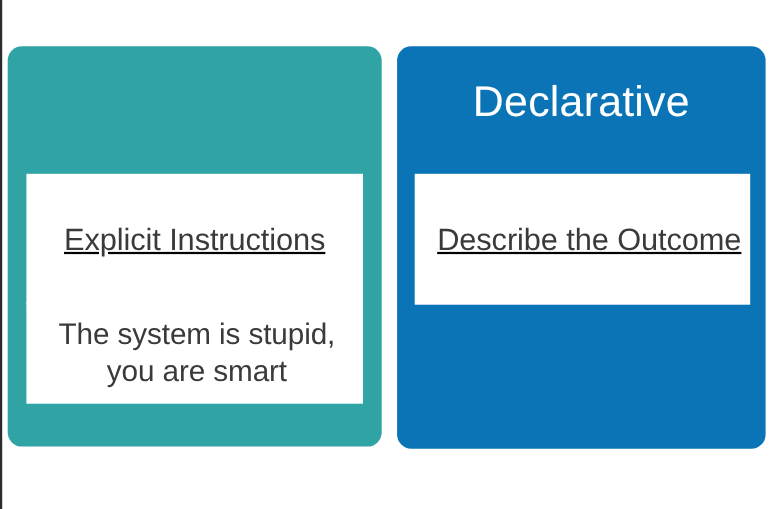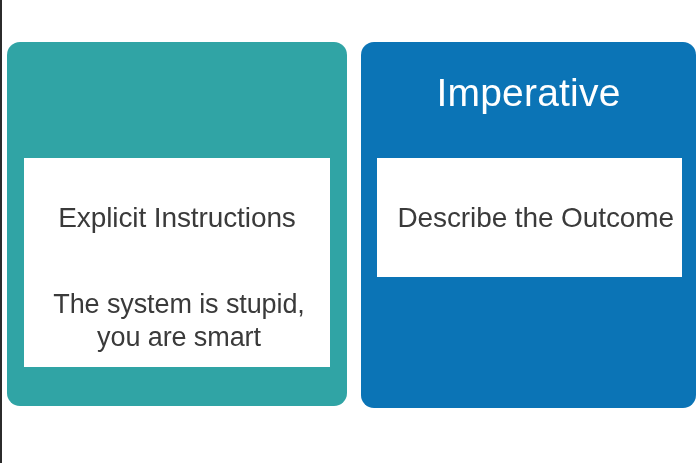--- a/index.html
+++ b/index.html
@@ -72,21 +72,21 @@
     display: flex;
     align-items: center;
     justify-content: center;
     box-sizing: border-box;
     padding: 0 8px;
   }
 
   .panel-imperative .card { left: 17px; width: 306px; }
   .panel-declarative .card { left: 16px; width: 305px; justify-content: flex-end; }
 
-  .card-1 { top: 116px; height: 119px; }
+  .card-1 { top: 116px; height: 119px; text-decoration: underline; }
   .card-2 { top: 233px; height: 92px; padding-left: 12px; }
 
   .card-text {
     color: #3a3a3a;
     font-size: 28px;
     font-weight: 400;
     line-height: 34px;
     text-align: center;
     letter-spacing: -0.1px;
     white-space: pre-line;
@@ -112,21 +112,21 @@
     </div>
 
     <div class="card card-2">
       <div class="card-text">The system is stupid,
 you are smart</div>
     </div>
   </div>
 
   <div class="panel panel-declarative">
 
-    <div class="panel-title">Imperative</div>
+    <div class="panel-title">Declarative</div>
 
     <div class="card card-1">
       <div class="card-text">Describe the Outcome</div>
     </div>
 
   </div>
 
 </div>
 
 </body></html>

